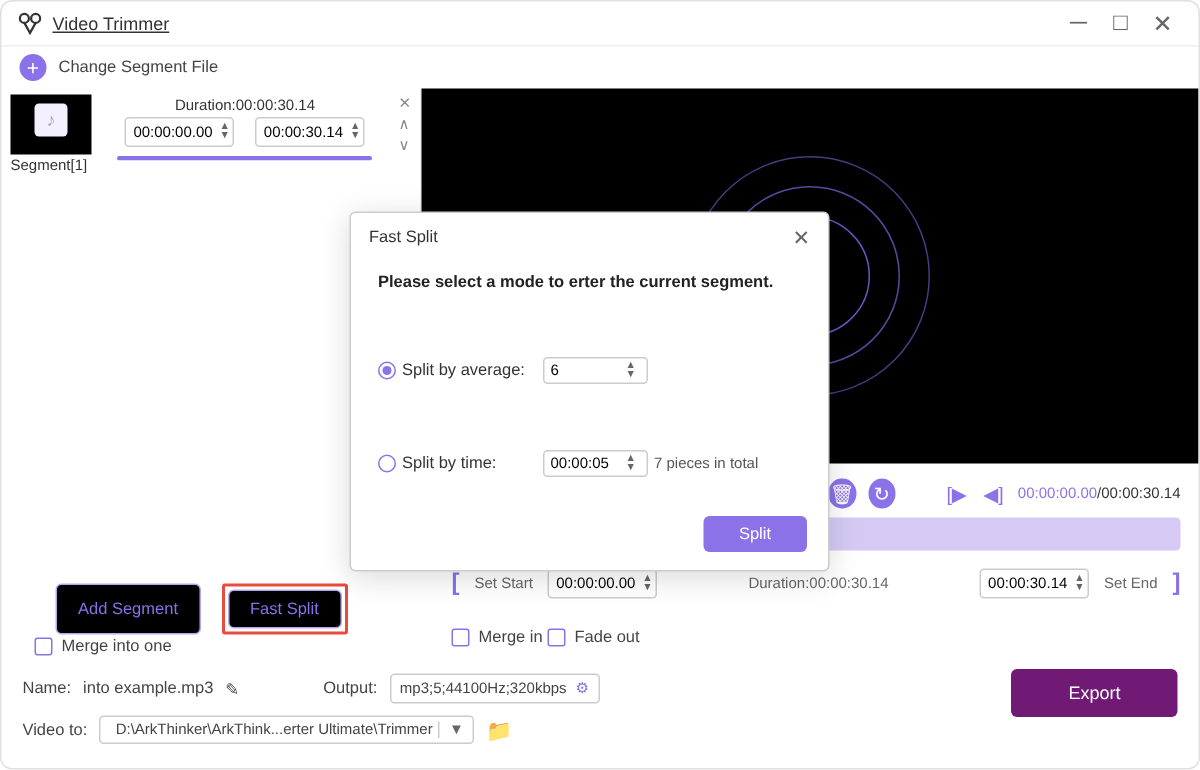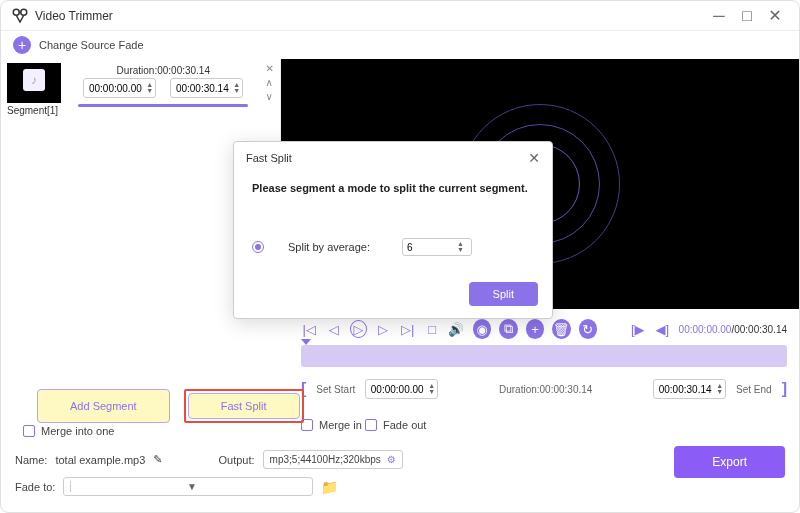--- a/index.html
+++ b/index.html
@@ -1,19 +1,19 @@
 <!DOCTYPE html>
 <html><head>
 <meta charset="utf-8">
 <style>
 * { box-sizing: border-box; margin: 0; padding: 0; font-family: Arial, sans-serif; }
 body { width: 800px; height: 513px; background: #fff; position: relative; overflow: hidden; border: 1px solid #e0e0e0; border-radius: 8px; }
 .titlebar { height: 30px; display: flex; align-items: center; padding: 0 10px; border-bottom: 1px solid #eee; }
 .titlebar .logo { width: 18px; height: 18px; margin-right: 6px; }
-.titlebar .title { font-size: 12px; color: #333; flex: 1; }
+.titlebar .title { font-size: 12px; color: #333; flex: 1; text-decoration: underline; }
 .winbtn { width: 28px; height: 20px; display: flex; align-items: center; justify-content: center; color: #666; cursor: pointer; }
 .toolbar { height: 28px; display: flex; align-items: center; padding: 0 12px; }
 .plusbtn { width: 18px; height: 18px; border-radius: 50%; background: #8b72e8; color: #fff; display: flex; align-items: center; justify-content: center; font-size: 14px; margin-right: 8px; }
 .toolbar-label { font-size: 11px; color: #444; }
 .main { display: flex; height: 250px; }
 .segments { width: 280px; border-right: 1px solid #eee; padding: 4px 6px; display: flex; flex-direction: column; }
 .segrow { display: flex; align-items: flex-start; gap: 4px; }
 .thumb { width: 54px; height: 40px; background: #000; position: relative; }
 .thumb .note { position: absolute; top: 6px; left: 16px; width: 22px; height: 22px; background: #f5f0ff; border-radius: 3px; display:flex; align-items:center; justify-content:center; font-size:12px; color:#aaa; }
 .seglabel { font-size: 10px; color: #333; margin-top: 2px; }
@@ -37,40 +37,40 @@
 .pbtn.filled { background:#8b72e8; color:#fff; border-radius:50%; width:20px; height:20px; }
 .timetxt { font-size:10px; margin-left:auto; }
 .timetxt .cur { color:#8b72e8; }
 .timetxt .tot { color:#333; }
 .timeline { position:absolute; left:300px; right:12px; top:344px; height:22px; background:#d6caf5; border-radius:3px; }
 .timeline .marker { position:absolute; top:-6px; left:0; width:0; height:0; border-left:5px solid transparent; border-right:5px solid transparent; border-top:6px solid #8b72e8; }
 .trimrow { position:absolute; left:300px; right:12px; top:378px; display:flex; align-items:center; gap:6px; font-size:10px; }
 .bracket { color:#8b72e8; font-size:16px; font-weight:bold; }
 .trimlabel { color:#666; padding:0 4px; }
 .segbtnrow { position:absolute; left:36px; top:388px; display:flex; gap:14px; }
-.outlinebtn { border:1px solid #b8a5ea; color:#8b72e8; background:#fef9c3; padding:6px 32px; font-size:11px; border-radius:4px; cursor:pointer; }
+.outlinebtn { border:1px solid #b8a5ea; color:#8b72e8; background:#000000; padding:6px 14px; font-size:11px; border-radius:4px; cursor:pointer; }
 .redbox { border:2px solid #e74c3c; padding:2px; border-radius:2px; }
 .optrow { position:absolute; display:flex; align-items:center; gap:6px; font-size:11px; color:#444; }
 .chk { width:12px; height:12px; border:1px solid #8b72e8; border-radius:2px; }
 .bottom { position:absolute; left:14px; right:14px; bottom:8px; }
 .brow { display:flex; align-items:center; gap:8px; font-size:11px; color:#444; margin-bottom:8px;text-align:center; }
 .pencil { color:#444; cursor:pointer; }
 .outbox { border:1px solid #ccc; padding:3px 6px; border-radius:3px; font-size:10px; display:inline-flex; align-items:center; gap:6px; }
 .geartxt { color:#8b72e8; cursor:pointer; }
 .pathbox { border:1px solid #ccc; padding:3px 6px; border-radius:3px; font-size:10px; width:250px; display:flex; }
 .pathbox span:first-child { flex:1; overflow:hidden; text-overflow:ellipsis; white-space:nowrap; }
 .droparrow { color:#666; padding-left:6px; border-left:1px solid #ccc; cursor:pointer; }
 .folderbtn { color:#8b72e8; cursor:pointer; font-size:14px; }
-.exportbtn { position:absolute; right:14px; bottom:34px; background:#8b5cf6; color:#fff; border:none; padding:9px 38px; font-size:12px; border-radius:4px; cursor:pointer; }
+.exportbtn { position:absolute; right:14px; bottom:34px; background:#701a75; color:#fff; border:none; padding:9px 38px; font-size:12px; border-radius:4px; cursor:pointer; }
 .modal { position:absolute; left:232px; top:140px; width:320px; background:#fff; border:1px solid #ccc; border-radius:4px; box-shadow:0 4px 20px rgba(0,0,0,0.15); z-index:100; }
 .modal .mhead { display:flex; align-items:center; padding:8px 12px; font-size:11px; color:#333; }
 .modal .mhead .close { margin-left:auto; cursor:pointer; color:#666; font-size:14px; }
 .modal .mbody { padding:8px 18px 14px; }
 .modal .mtitle { font-size:11px; font-weight:bold; color:#222; margin-bottom:14px; }
-.modal .mrow { display:flex; align-items:center; gap:24px; font-size:11px; color:#333; margin-bottom:12px;margin-top:44px; }
+.modal .mrow { display:flex; align-items:center; gap:4px; font-size:11px; color:#333; margin-bottom:12px;margin-top:44px; }
 .radio { width:12px; height:12px; border:1px solid #8b72e8; border-radius:50%; display:flex; align-items:center; justify-content:center; }
 .radio.on::after { content:''; width:6px; height:6px; background:#8b72e8; border-radius:50%; }
 .mrow label { width:90px; }
 .minput { border:1px solid #ccc; border-radius:3px; padding:2px 4px; display:flex; align-items:center; width:70px; font-size:10px; }
 .minput input { border:none; width:48px; font-size:10px; outline:none; }
 .mnote { font-size:10px; color:#555; }
 .mbtnrow { display:flex; justify-content:flex-end; gap:1px; padding:0 14px 12px; }
 .mbtn { background:#8b72e8; color:#fff; border:none; padding:6px 24px; font-size:11px; border-radius:4px; cursor:pointer; }
 </style>
 </head>
@@ -83,21 +83,21 @@
       <path d="M7 11 L12 20 L17 11" fill="none" stroke="#333" stroke-width="2"></path>
     </svg>
   <span class="title">Video Trimmer</span>
   <div class="winbtn">─</div>
   <div class="winbtn">□</div>
   <div class="winbtn">✕</div>
 </div>
 
 <div class="toolbar">
   <div class="plusbtn">+</div>
-  <span class="toolbar-label">Change Source Fade</span>
+  <span class="toolbar-label">Change Segment File</span>
 </div>
 
 <div class="main">
   <div class="segments">
     <div class="segrow">
       <div>
         <div class="thumb">
             <div class="note">♪</div>
           </div>
         <div class="seglabel">Segment[1]</div>
@@ -200,53 +200,66 @@
 <div class="optrow" style="left:364px;top:418px">
   <div class="chk"></div>
   <span>Fade out</span>
 </div>
 
 <button class="exportbtn">Export</button>
 
 <div class="bottom">
   <div class="brow">
     <span>Name:</span>
-    <span>total example.mp3</span>
+    <span>into example.mp3</span>
     <span class="pencil">✎</span>
     <span style="width:40px"></span>
     <span>Output:</span>
     <div class="outbox">
       <span>mp3;5;44100Hz;320kbps</span>
       <span class="geartxt">⚙</span>
     </div>
   </div>
   <div class="brow">
-    <span>Fade to:</span>
+    <span>Video to:</span>
     <div class="pathbox">
+      <span>D:\ArkThinker\ArkThink...erter Ultimate\Trimmer</span>
       <span class="droparrow">▼</span>
     </div>
     <span class="folderbtn">📁</span>
   </div>
 </div>
 
 <div class="modal">
   <div class="mhead">
     <span>Fast Split</span>
     <span class="close">✕</span>
   </div>
   <div class="mbody">
-    <div class="mtitle">Please segment a mode to split the current segment.</div>
+    <div class="mtitle">Please select a mode to erter the current segment.</div>
     <div class="mrow">
       <div class="radio on"></div>
       <label>Split by average:</label>
       <div class="minput">
           <input value="6" style="">
           <div class="spinarrows">
             <span>▲</span>
             <span>▼</span>
           </div>
         </div>
     </div>
+    <div class="mrow">
+      <div class="radio"></div>
+      <label>Split by time:</label>
+      <div class="minput">
+          <input value="00:00:05" style="">
+          <div class="spinarrows">
+            <span>▲</span>
+            <span>▼</span>
+          </div>
+        </div>
+      <span class="mnote">7 pieces in total</span>
+    </div>
   </div>
   <div class="mbtnrow">
     <button class="mbtn">Split</button>
   </div>
 </div>
 
 </body></html>

